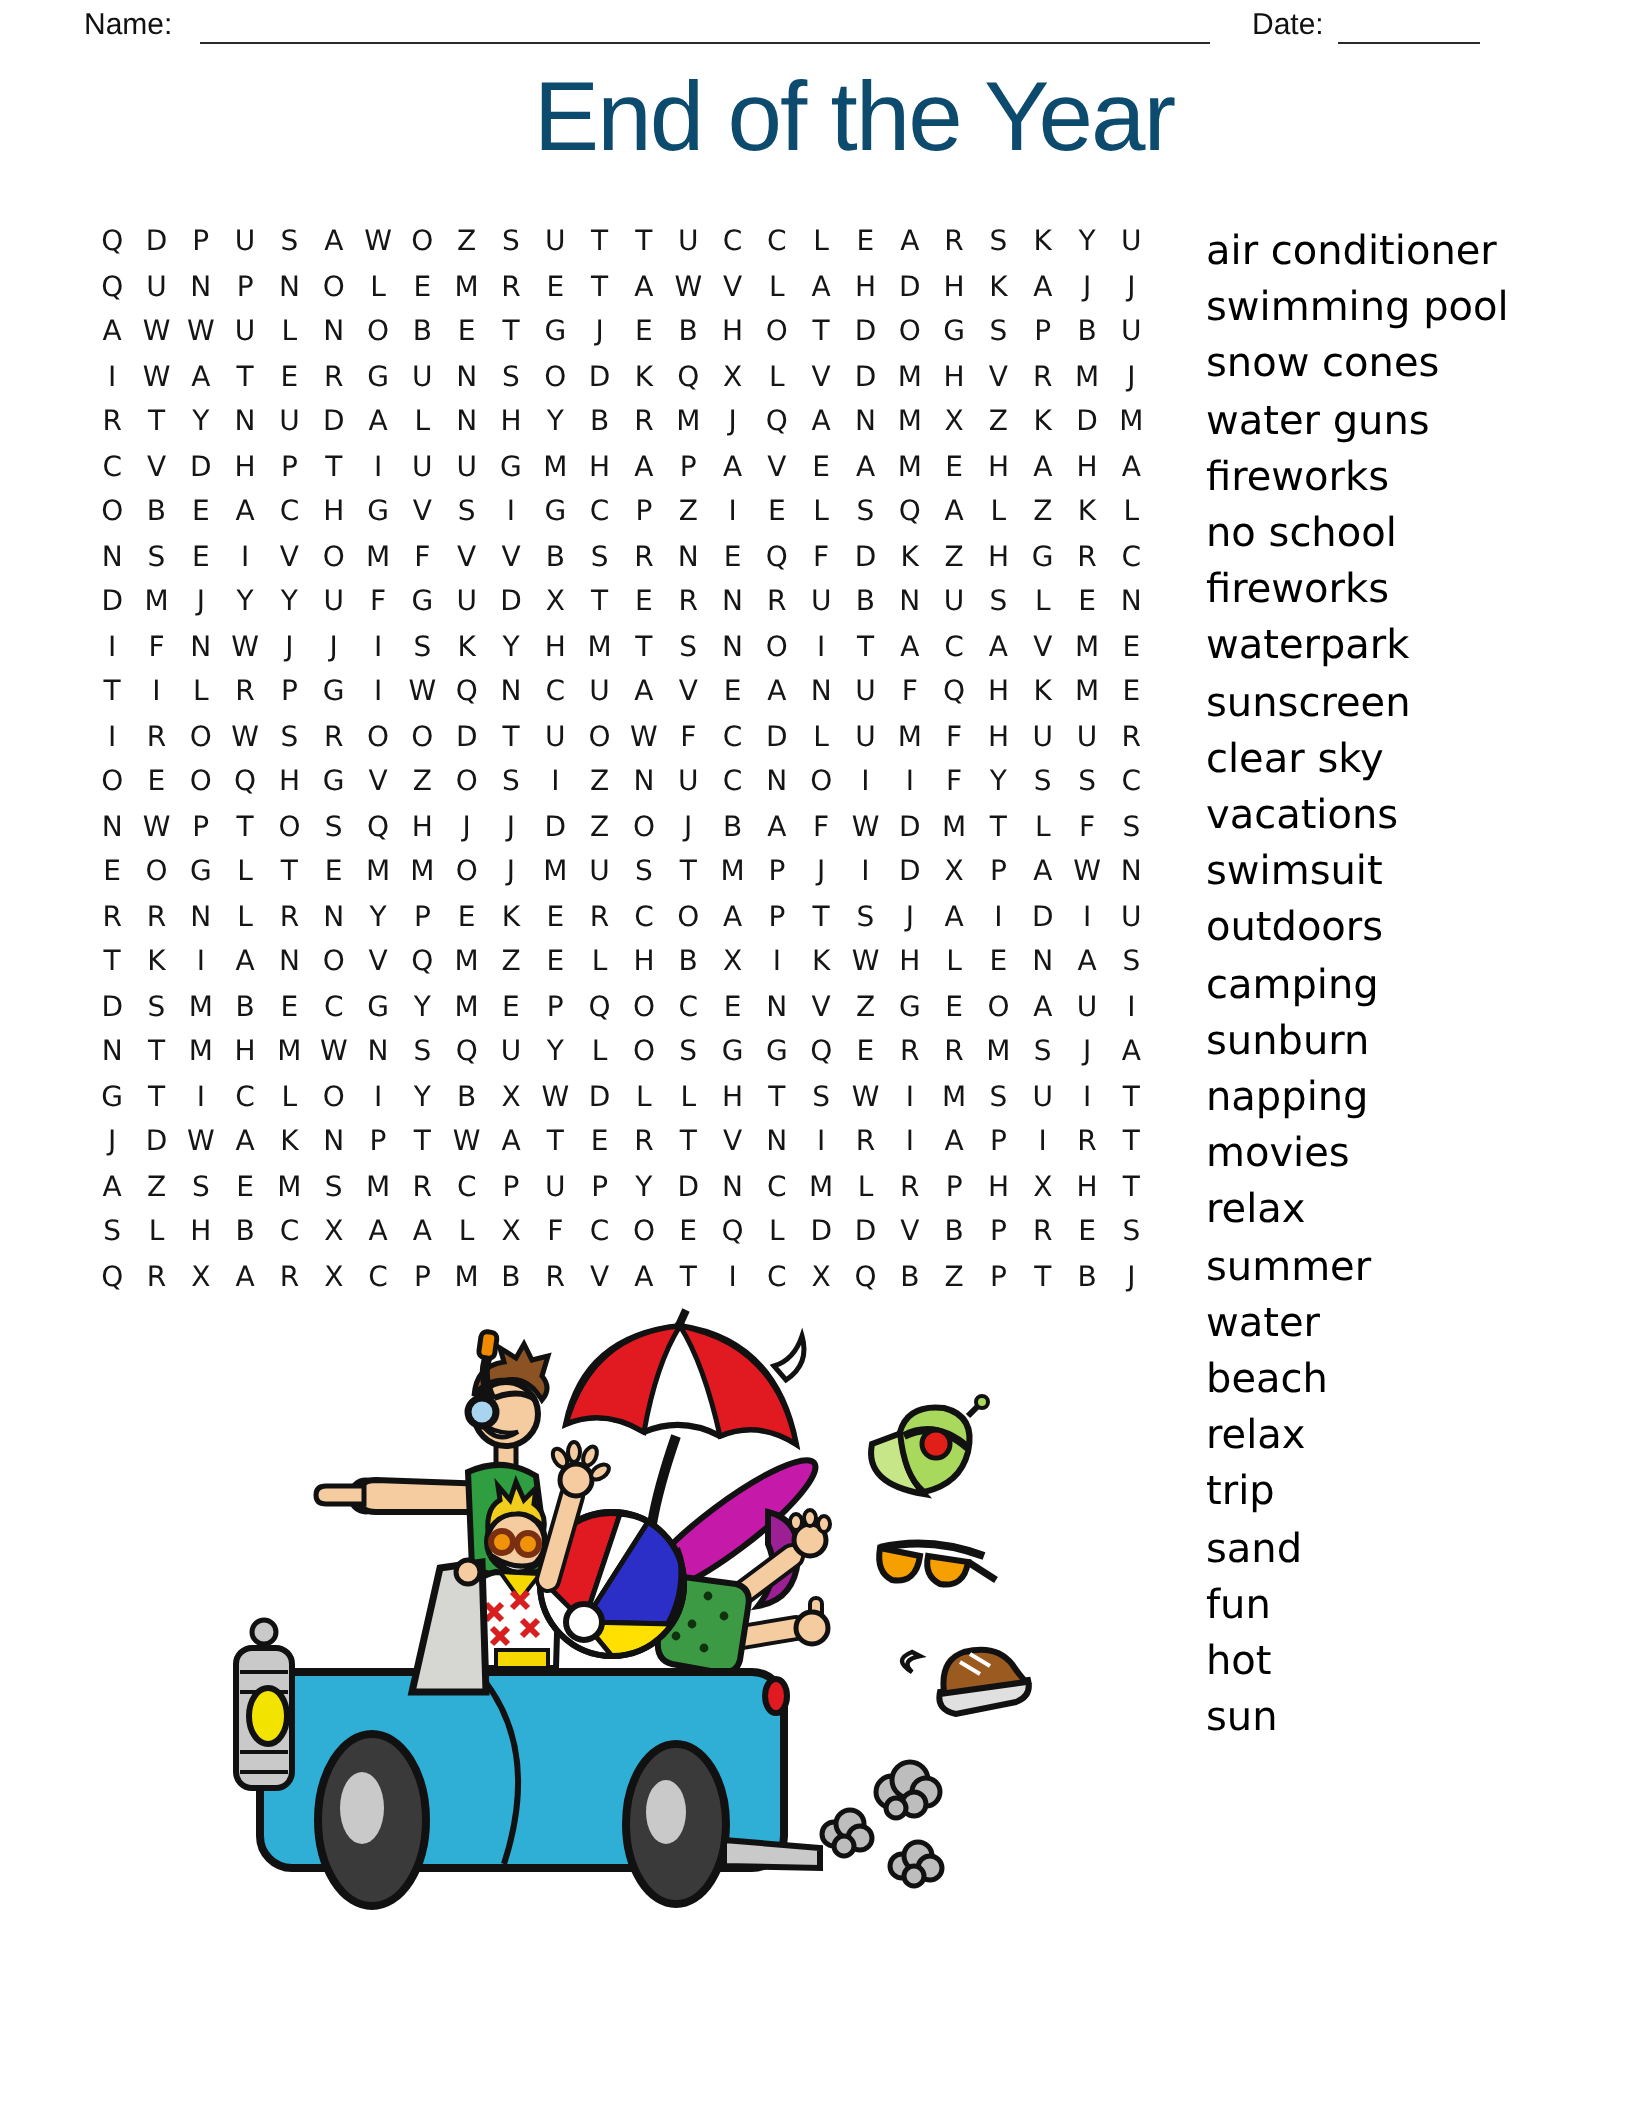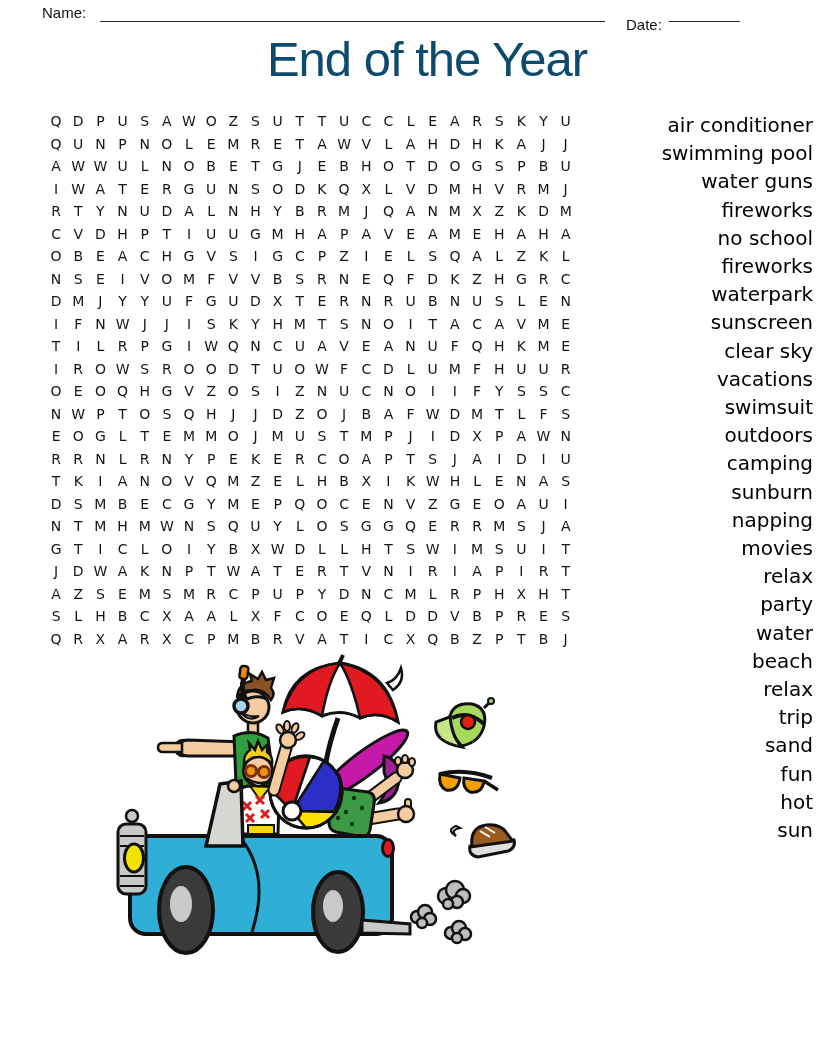--- a/index.html
+++ b/index.html
@@ -2,38 +2,38 @@
 <html><head>
 <meta charset="utf-8">
 <title>End of the Year</title>
 <style>
   html,body{margin:0;padding:0;background:#fff;}
   body{width:816px;height:1056px;position:relative;font-family:"DejaVu Sans",sans-serif;color:#000;overflow:hidden;}
 
   
   .hdr-label{position:absolute;font-family:"Liberation Sans",sans-serif;font-size:15px;color:#111;text-align:center;}
   #name-label{left:42px;top:4px;}
-  #date-label{left:626px;top:16px;}
+  #date-label{left:626px;top:4px;}
   .fill-line{position:absolute;height:18px;top:3px;border-bottom:1.6px solid #2a2a2a;}
   #name-line{left:100px;width:505px;}
   #date-line{left:669px;width:71px;}
 
   
   #page-title{position:absolute;left:0;top:31px;width:816px;text-align:center;
     font-family:"Liberation Sans",sans-serif;font-size:49px;font-weight:400;
     letter-spacing:-1px;color:#0c4a6e;padding-left:19px;}
 
   
   #letter-grid{position:absolute;left:45px;top:110px;width:532px;}
   .grid-row{display:flex;height:22.5px;}
   .grid-letter{flex:0 0 22.17px;width:22.17px;text-align:center;line-height:22.5px;
     font-size:14px;color:#151515;}
 
   
-  #word-list{position:absolute;left:603px;top:111px;width:210px;text-align:right;}
+  #word-list{position:absolute;left:603px;top:111px;width:210px;}
   .word-item{font-size:20px;line-height:28.2px;color:#000;white-space:nowrap;}
 
   
   #illustration{position:absolute;left:100px;top:650px;width:440px;height:330px;}
 </style>
 </head>
 <body>
 
 <span class="hdr-label" id="name-label">Name:</span>
 <div class="fill-line" id="name-line"></div>
@@ -665,36 +665,37 @@
       <span class="grid-letter">P</span>
       <span class="grid-letter">T</span>
       <span class="grid-letter">B</span>
       <span class="grid-letter">J</span>
     </div>
   </div>
 
 <div id="word-list">
     <div class="word-item">air conditioner</div>
     <div class="word-item">swimming pool</div>
+    <div class="word-item">snow cones</div>
     <div class="word-item">water guns</div>
     <div class="word-item">fireworks</div>
     <div class="word-item">no school</div>
     <div class="word-item">fireworks</div>
     <div class="word-item">waterpark</div>
     <div class="word-item">sunscreen</div>
     <div class="word-item">clear sky</div>
     <div class="word-item">vacations</div>
     <div class="word-item">swimsuit</div>
     <div class="word-item">outdoors</div>
     <div class="word-item">camping</div>
     <div class="word-item">sunburn</div>
     <div class="word-item">napping</div>
     <div class="word-item">movies</div>
     <div class="word-item">relax</div>
-    <div class="word-item">party</div>
+    <div class="word-item">summer</div>
     <div class="word-item">water</div>
     <div class="word-item">beach</div>
     <div class="word-item">relax</div>
     <div class="word-item">trip</div>
     <div class="word-item">sand</div>
     <div class="word-item">fun</div>
     <div class="word-item">hot</div>
     <div class="word-item">sun</div>
   </div>
 

